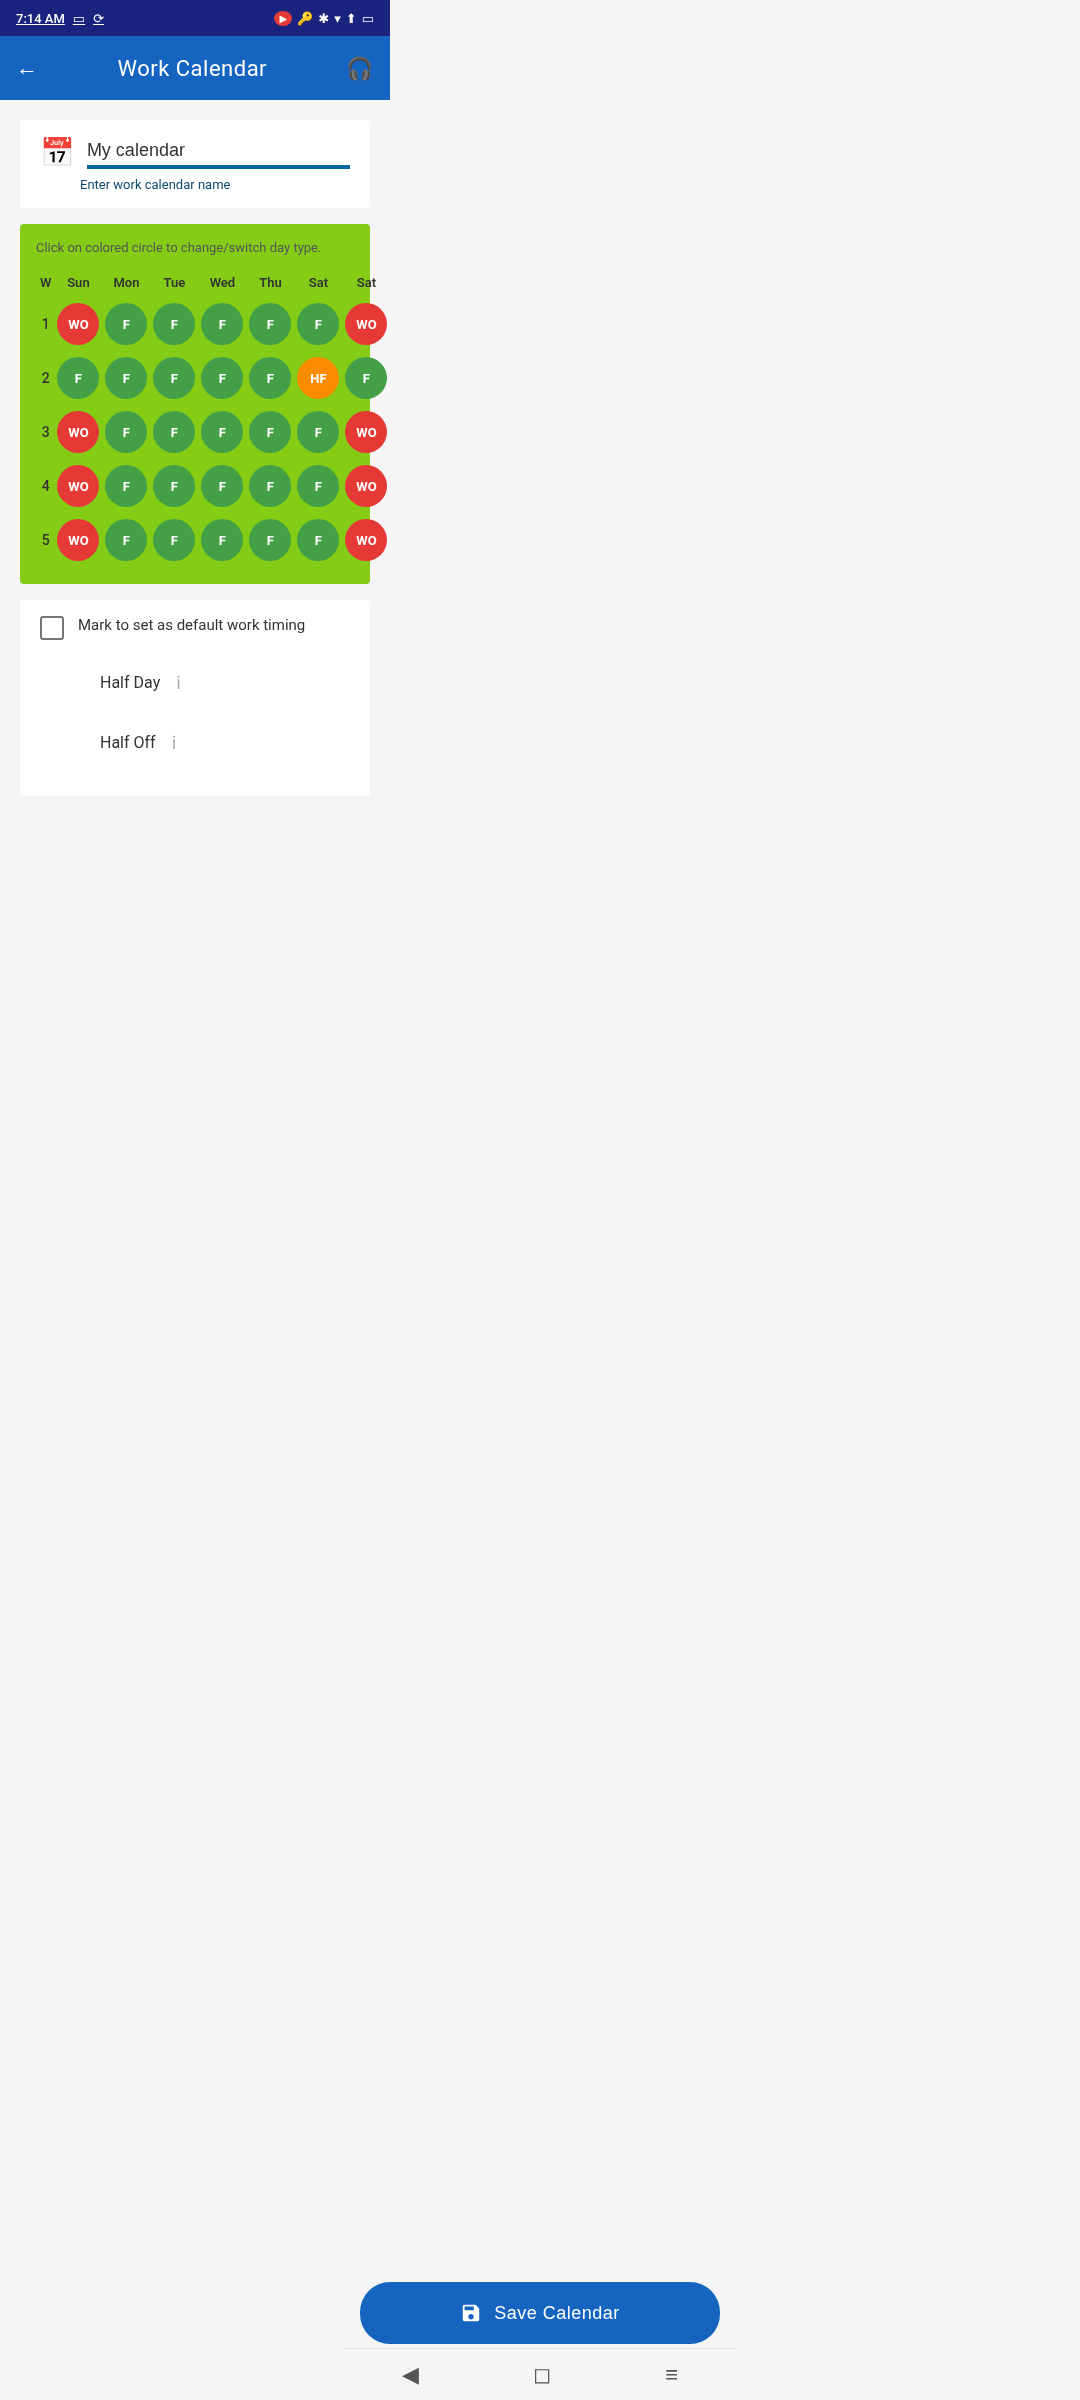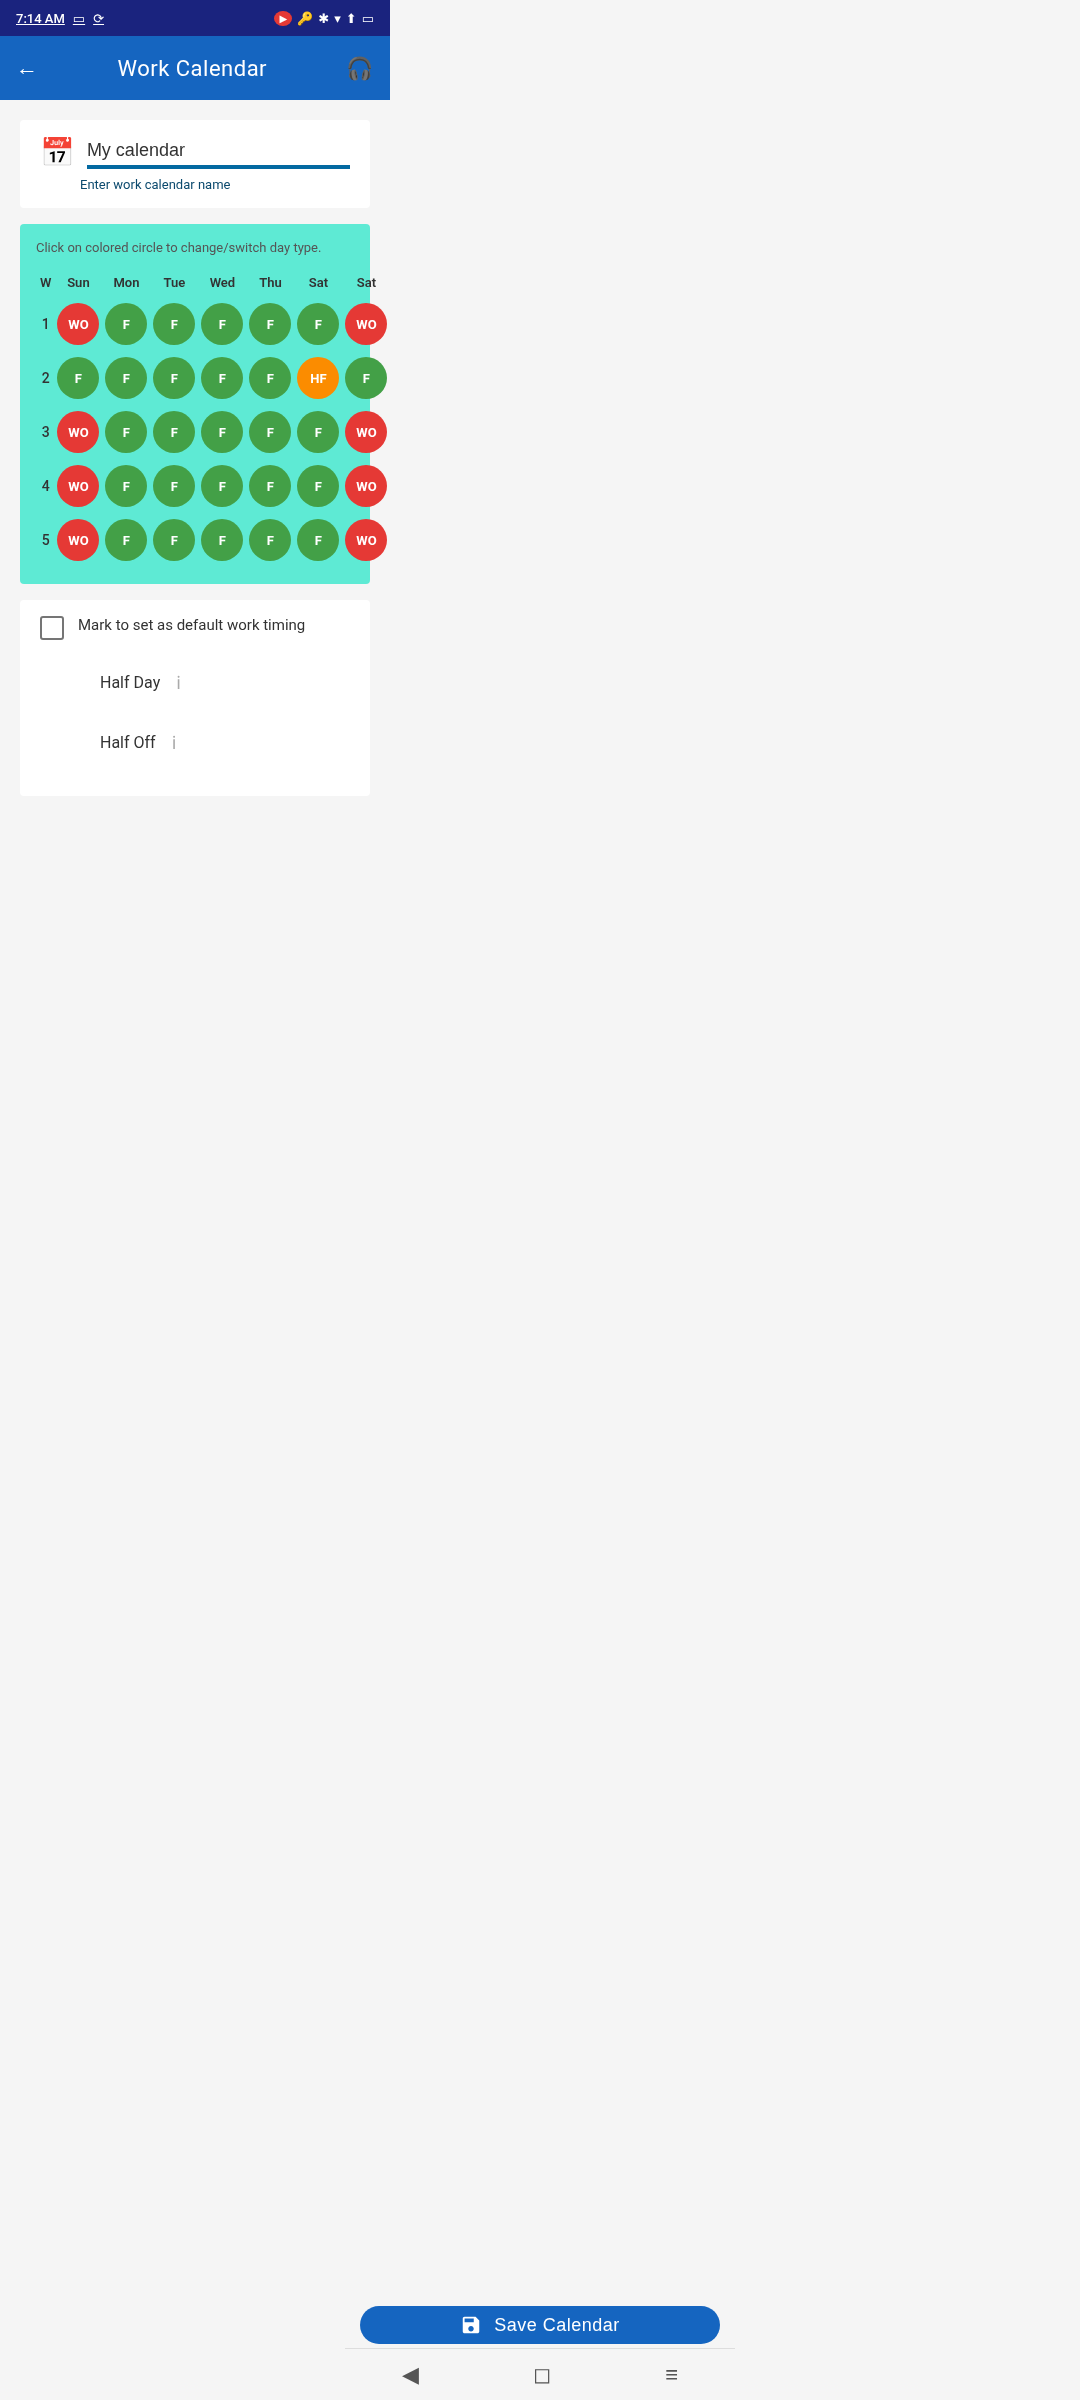--- a/index.html
+++ b/index.html
@@ -84,21 +84,21 @@
     }
     .cal-error {
       color: #0c4a6e;
       font-size: 13px;
       margin-top: 8px;
       margin-left: 40px;
     }
 
     
     .calendar-section {
-      background: #5eead4;
+      background: #84cc16;
       padding: 16px;
       border-radius: 4px;
       margin-bottom: 16px;
     }
     .hint-text {
       font-size: 13px;
       color: #555;
       margin-bottom: 12px;
     }
 
@@ -207,21 +207,21 @@
       left: 50%;
       transform: translateX(-50%);
       width: 360px;
     }
     .save-btn {
       width: 100%;
       background: #1565c0;
       color: white;
       border: none;
       border-radius: 30px;
-      padding: 8px 30px;
+      padding: 20px 30px;
       font-size: 18px;
       font-weight: 500;
       cursor: pointer;
       display: flex;
       align-items: center;
       justify-content: center;
       gap: 12px;
       letter-spacing: 0.5px;
       text-align: right;
     }

